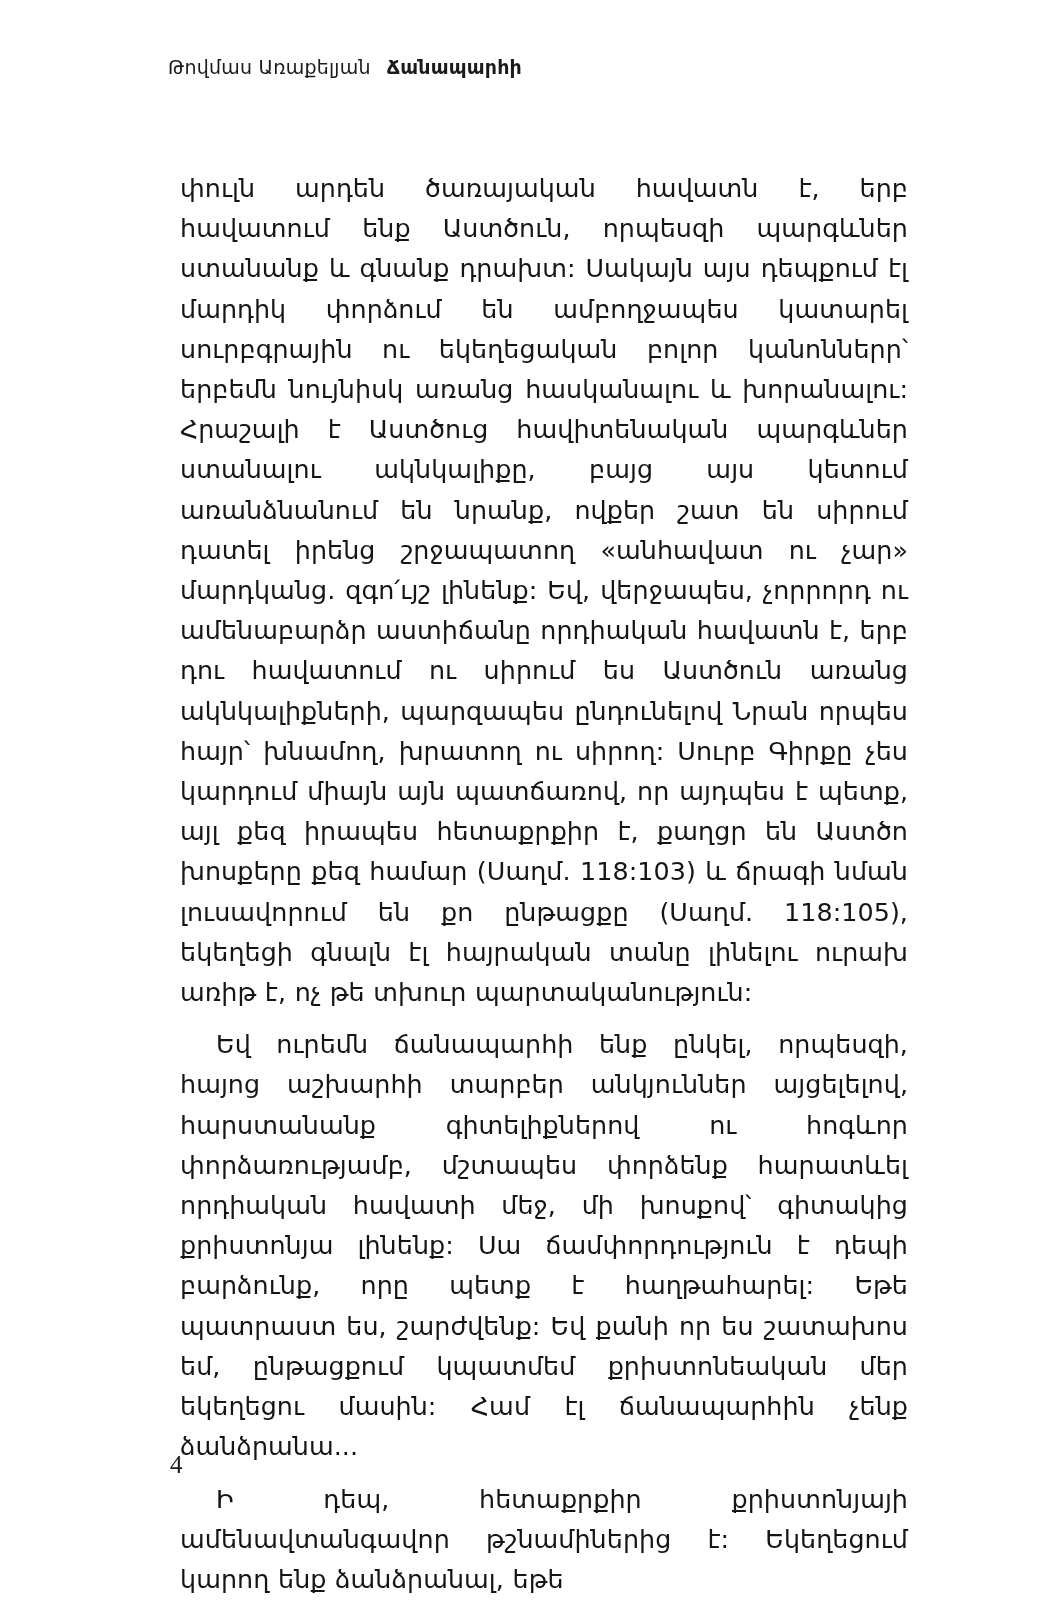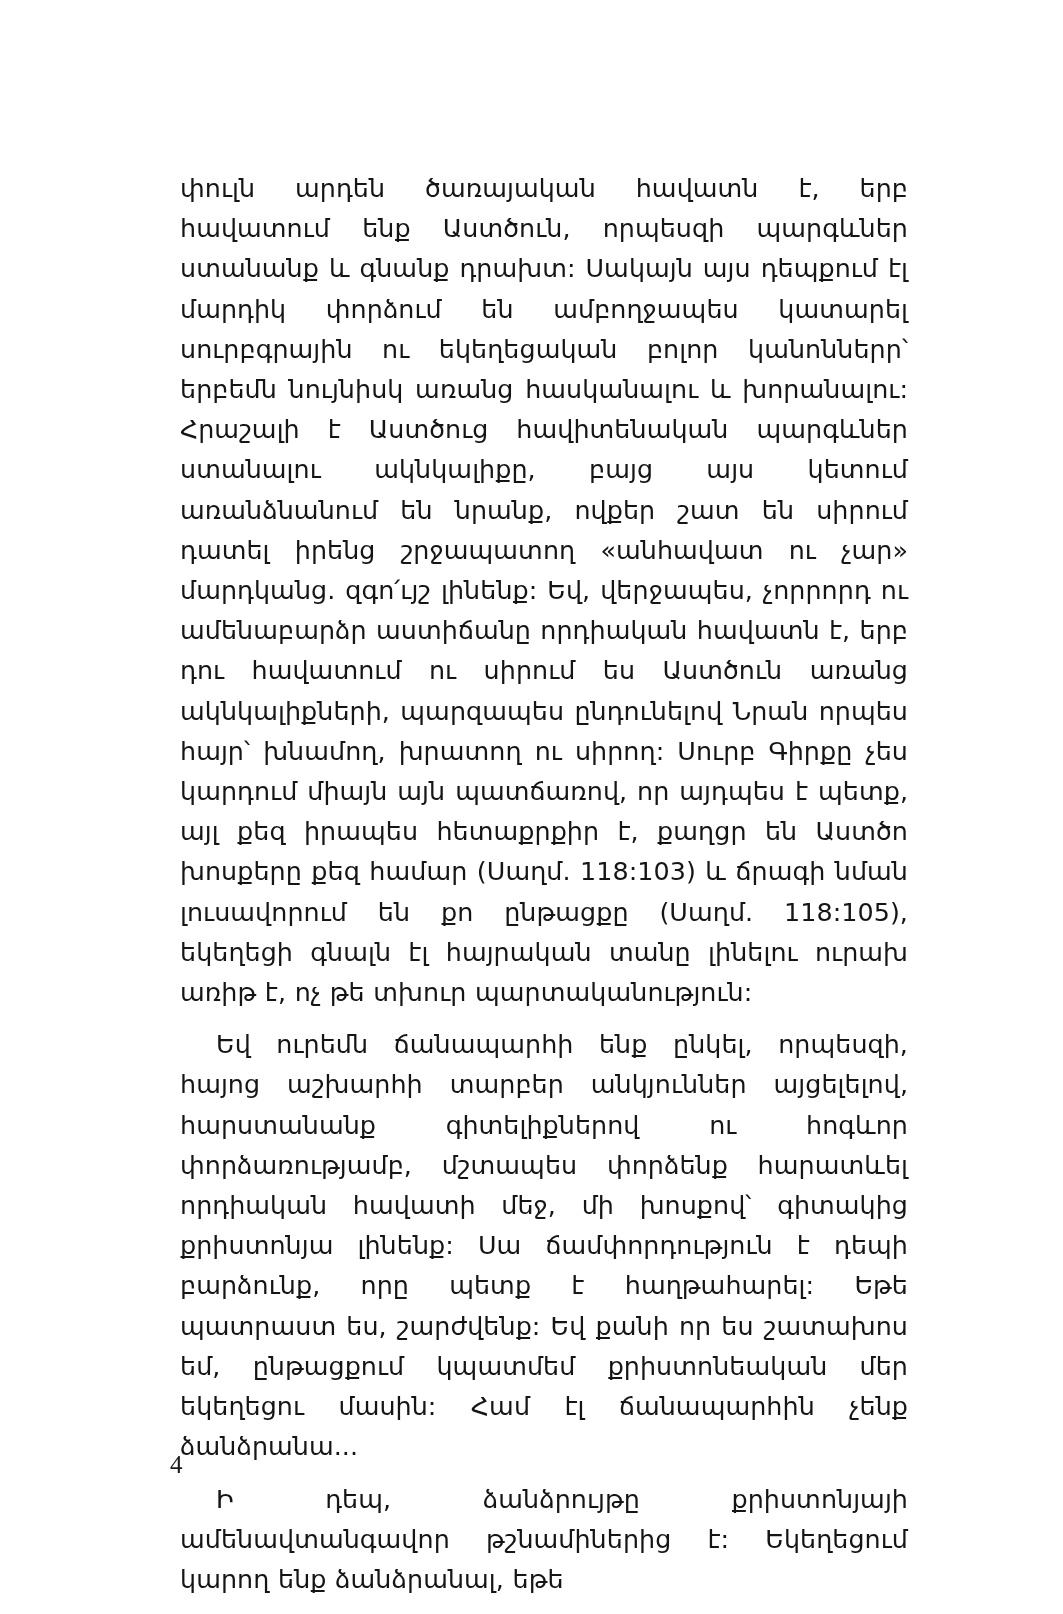--- a/index.html
+++ b/index.html
@@ -65,22 +65,25 @@
     font-size: 25px;
     line-height: 30px;
     color: #1b1b1b;
   }
 </style>
 </head>
 <body>
 
 <div class="page">
 
+  <div class="running-head">
+    <span class="author">Թովմաս Առաքելյան</span><span class="title">Ճանապարհի</span>
+  </div>
 
   <div class="text-block">
     <p class="para">փուլն արդեն ծառայական հավատն է, երբ հավատում ենք Աստծուն, որպեսզի պարգևներ ստանանք և գնանք դրախտ: Սակայն այս դեպքում էլ մարդիկ փորձում են ամբողջապես կատարել սուրբգրային ու եկեղեցական բոլոր կանոններր՝ երբեմն նույնիսկ առանց հասկանալու և խորանալու: Հրաշալի է Աստծուց հավիտենական պարգևներ ստանալու ակնկալիքը, բայց այս կետում առանձնանում են նրանք, ովքեր շատ են սիրում դատել իրենց շրջապատող «անհավատ ու չար» մարդկանց. զգո՛ւյշ լինենք: Եվ, վերջապես, չորրորդ ու ամենաբարձր աստիճանը որդիական հավատն է, երբ դու հավատում ու սիրում ես Աստծուն առանց ակնկալիքների, պարզապես ընդունելով Նրան որպես հայր՝ խնամող, խրատող ու սիրող: Սուրբ Գիրքը չես կարդում միայն այն պատճառով, որ այդպես է պետք, այլ քեզ իրապես հետաքրքիր է, քաղցր են Աստծո խոսքերը քեզ համար (Սաղմ. 118:103) և ճրագի նման լուսավորում են քո ընթացքը (Սաղմ. 118:105), եկեղեցի գնալն էլ հայրական տանը լինելու ուրախ առիթ է, ոչ թե տխուր պարտականություն:</p>
     <p class="para indented">Եվ ուրեմն ճանապարհի ենք ընկել, որպեսզի, հայոց աշխարհի տարբեր անկյուններ այցելելով, հարստանանք գիտելիքներով ու հոգևոր փորձառությամբ, մշտապես փորձենք հարատևել որդիական հավատի մեջ, մի խոսքով՝ գիտակից քրիստոնյա լինենք: Սա ճամփորդություն է դեպի բարձունք, որը պետք է հաղթահարել: Եթե պատրաստ ես, շարժվենք: Եվ քանի որ ես շատախոս եմ, ընթացքում կպատմեմ քրիստոնեական մեր եկեղեցու մասին: Համ էլ ճանապարհին չենք ձանձրանա...</p>
-    <p class="para indented">Ի դեպ, ձանձրույթը քրիստոնյայի ամենավտանգավոր թշնամիներից է: Եկեղեցում կարող ենք ձանձրանալ, եթե</p>
+    <p class="para indented">Ի դեպ, հետաքրքիր քրիստոնյայի ամենավտանգավոր թշնամիներից է: Եկեղեցում կարող ենք ձանձրանալ, եթե</p>
   </div>
 
   <div class="page-number">4</div>
 
 </div>
 
 </body></html>

